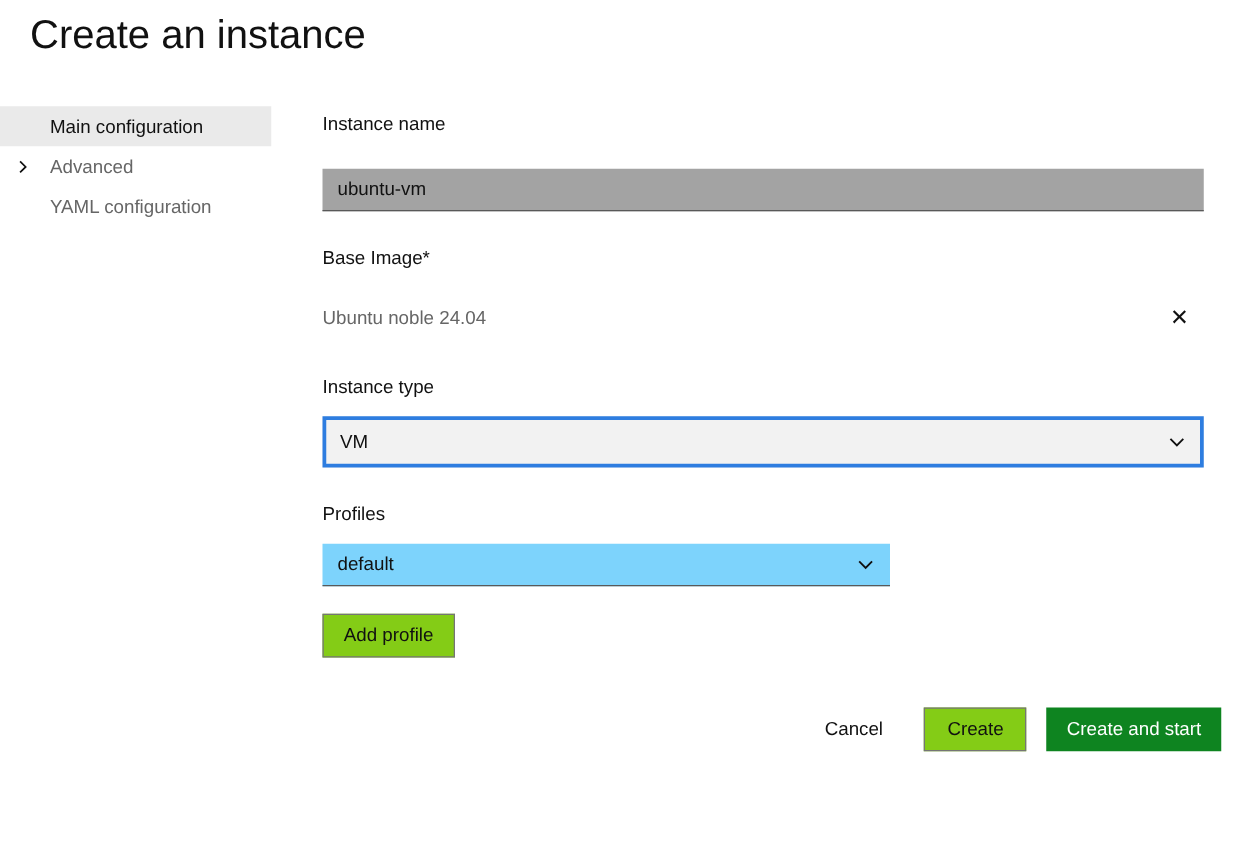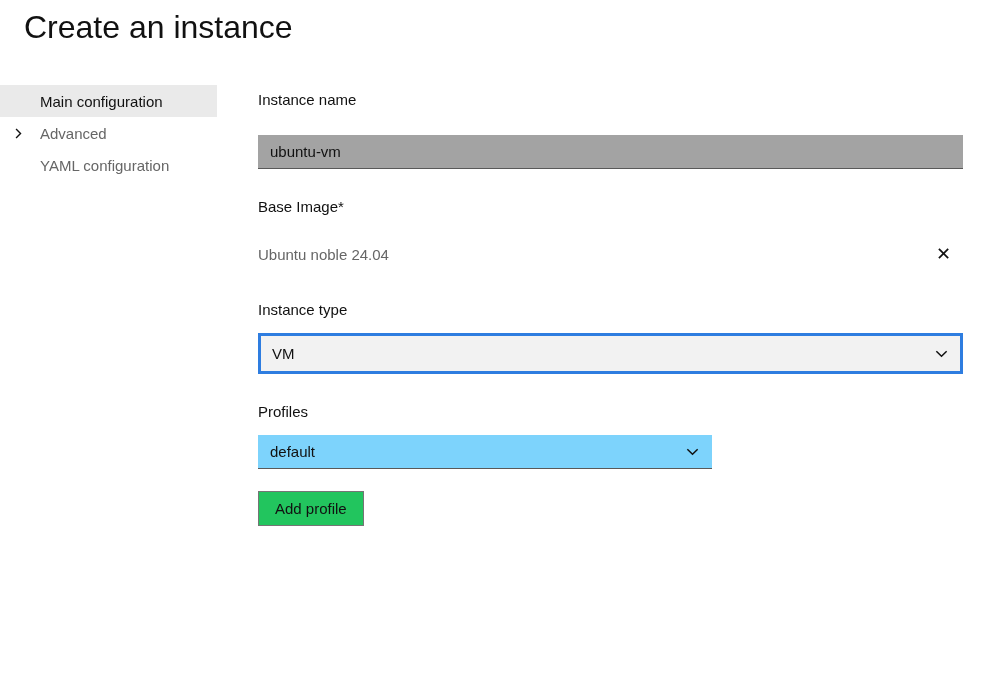--- a/index.html
+++ b/index.html
@@ -103,21 +103,21 @@
   .select-profiles { width: 454px; }
   .select-chevron { display: flex; align-items: center; }
 
   .btn {
     height: 35px;
     padding: 0 16px;
     font: inherit;
     cursor: pointer;
     border-radius: 0;
   }
-  .btn-outline { background: #22c55e; border: 1px solid #757575; color: #111111; }
+  .btn-outline { background: #84cc16; border: 1px solid #757575; color: #111111; }
   .btn-positive { background: #0e8420; border: 0; color: #ffffff; }
   .btn-link { background: none; border: 0; color: #111111; padding: 0; }
   .add-profile { margin-top: 22px; }
 
   .footer {
     margin-top: 40px;
     margin-right: -14px;
     display: flex; align-items: center; justify-content: flex-end;
   }
   .footer .btn-link { margin-right: 33px; }
@@ -185,16 +185,21 @@
           <span>default</span>
           <span class="select-chevron">
             <svg width="15" height="15" viewBox="0 0 16 16">
                 <path d="M2.5 5.5L8 11l5.5-5.5" fill="none" stroke="#111111" stroke-width="1.6"></path>
               </svg>
           </span>
         </div>
         <button class="btn btn-outline add-profile">Add profile</button>
       </div>
 
+      <div class="footer">
+        <button class="btn btn-link">Cancel</button>
+        <button class="btn btn-outline create">Create</button>
+        <button class="btn btn-positive">Create and start</button>
+      </div>
 
     </div>
   </div>
 </div>
 
 </body></html>

